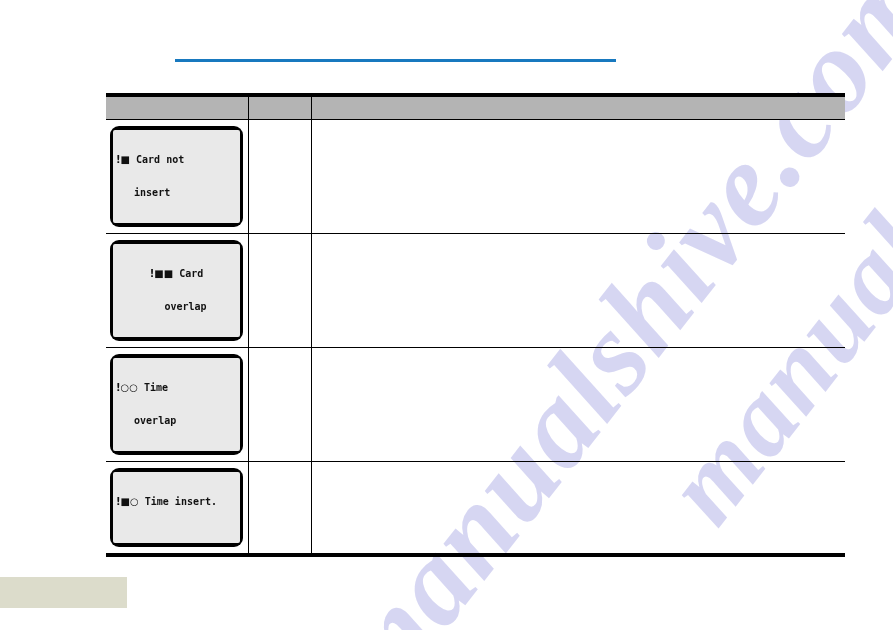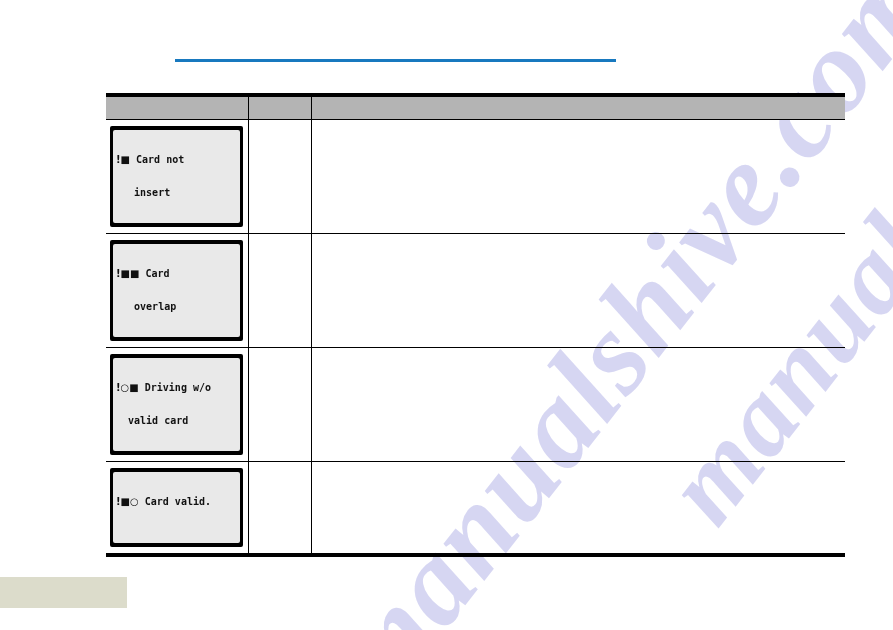--- a/index.html
+++ b/index.html
@@ -54,21 +54,21 @@
   tbody td:last-child{border-right:none;}
   tbody tr:last-child td{border-bottom:none;}
 
   td.cell-icon{padding:6px 0 6px 2px;}
   td.cell-mid{padding:4px 3px;}
   td.cell-desc{padding:4px 5px;line-height:1.25;}
 
   
   .lcd{
     width:133px;box-sizing:border-box;
-    background:#000;border-radius:2px;
+    background:#000;border-radius:9px;
     padding:4px 3px;margin:0 0 0 2px;
   }
   .lcd-screen{
     background:#e9e9e9;border-radius:2px;
     padding:2px 3px 3px 3px;
     font-family:"DejaVu Sans Mono","Liberation Mono",monospace;
     font-size:10px;font-weight:700;line-height:11px;
     color:#111;white-space:pre;letter-spacing:0px;
   }
   .lcd-line{display:block;height:11px;}
@@ -114,52 +114,52 @@
               <div class="lcd-screen">
                 <span class="lcd-line"><span class="lcd-sym">!■</span> <span>Card not</span></span>
                 <span class="lcd-line">   insert</span>
               </div>
             </div>
           </td>
           <td class="cell-mid"></td>
           <td class="cell-desc"></td>
         </tr>
 
-        <tr style="height: 46px;">
+        <tr style="height: 46px; text-align: center;">
           <td class="cell-icon">
             <div class="lcd">
               <div class="lcd-screen">
                 <span class="lcd-line"><span class="lcd-sym">!■■</span> <span>Card</span></span>
                 <span class="lcd-line">   overlap</span>
               </div>
             </div>
           </td>
           <td class="cell-mid"></td>
           <td class="cell-desc"></td>
         </tr>
 
-
         <tr style="height: 45px;">
           <td class="cell-icon">
             <div class="lcd">
               <div class="lcd-screen">
-                <span class="lcd-line"><span class="lcd-sym">!○■</span> <span>Driving w/o</span></span>
-                <span class="lcd-line">  valid card</span>
+                <span class="lcd-line"><span class="lcd-sym">!○○</span> <span>Time</span></span>
+                <span class="lcd-line">   overlap</span>
               </div>
             </div>
           </td>
           <td class="cell-mid"></td>
           <td class="cell-desc"></td>
         </tr>
 
+
         <tr style="height: 46px;">
           <td class="cell-icon">
             <div class="lcd">
               <div class="lcd-screen">
-                <span class="lcd-line"><span class="lcd-sym">!■○</span> <span>Card valid.</span></span>
+                <span class="lcd-line"><span class="lcd-sym">!■○</span> <span>Time insert.</span></span>
                 
               </div>
             </div>
           </td>
           <td class="cell-mid"></td>
           <td class="cell-desc"></td>
         </tr>
 
       </tbody>
     </table>

